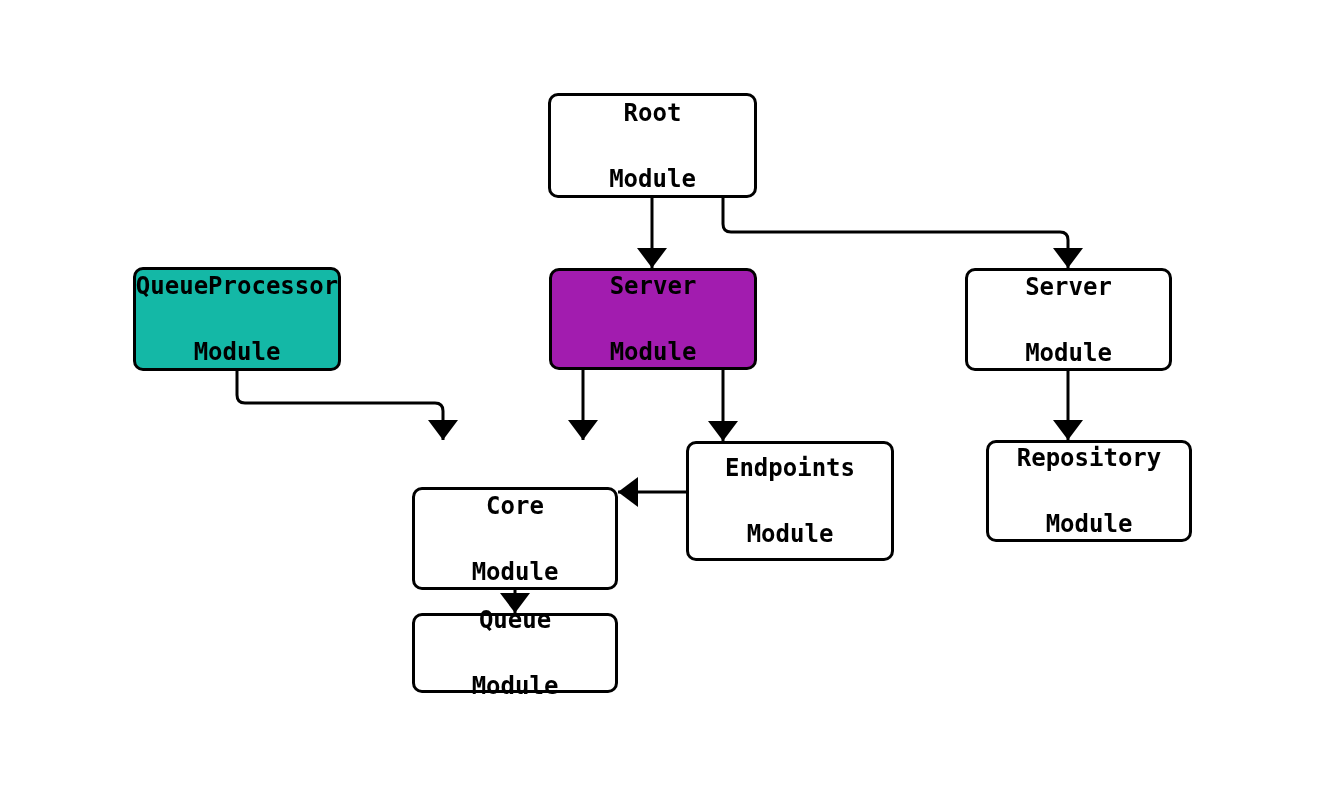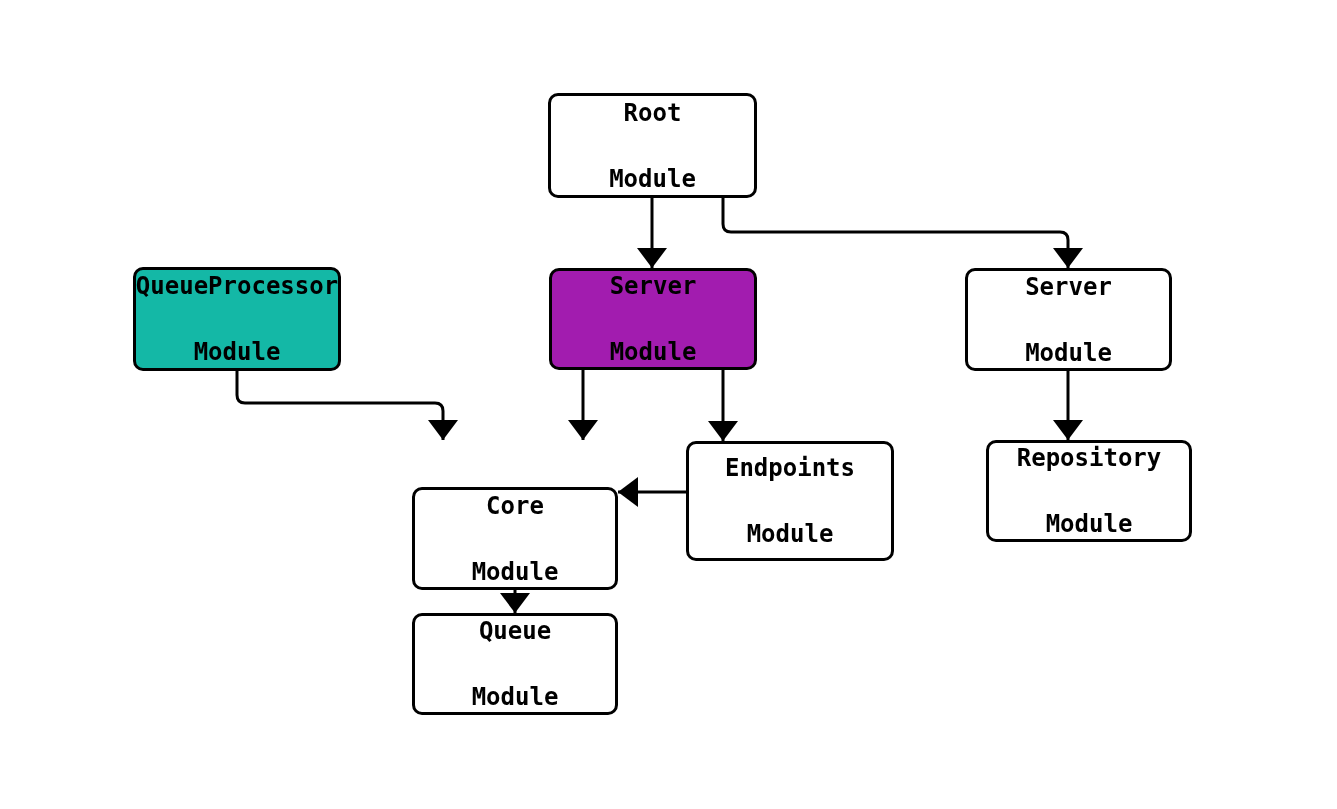--- a/index.html
+++ b/index.html
@@ -92,18 +92,18 @@
         <span class="node-line">Module</span>
       </div>
       <div class="node" style="left: 686px; top: 441px; width: 208px; height: 120px; border-color: rgb(0, 0, 0); background: rgb(255, 255, 255); color: rgb(0, 0, 0);">
         <span class="node-line">Endpoints</span>
         <span class="node-line">Module</span>
       </div>
       <div class="node" style="left: 966px; top: 440px; width: 206px; height: 102px; border-color: rgb(0, 0, 0); background: rgb(255, 255, 255); color: rgb(0, 0, 0); margin-left: 20px;">
         <span class="node-line">Repository</span>
         <span class="node-line">Module</span>
       </div>
-      <div class="node" style="left: 412px; top: 613px; width: 206px; height: 102px; border-color: rgb(0, 0, 0); background: rgb(255, 255, 255); color: rgb(0, 0, 0);">
+      <div class="node" style="left: 412px; top: 613px; width: 206px; height: 80px; border-color: rgb(0, 0, 0); background: rgb(255, 255, 255); color: rgb(0, 0, 0);">
         <span class="node-line">Queue</span>
         <span class="node-line">Module</span>
       </div>
     </div>
 </div>
 
 </body></html>

